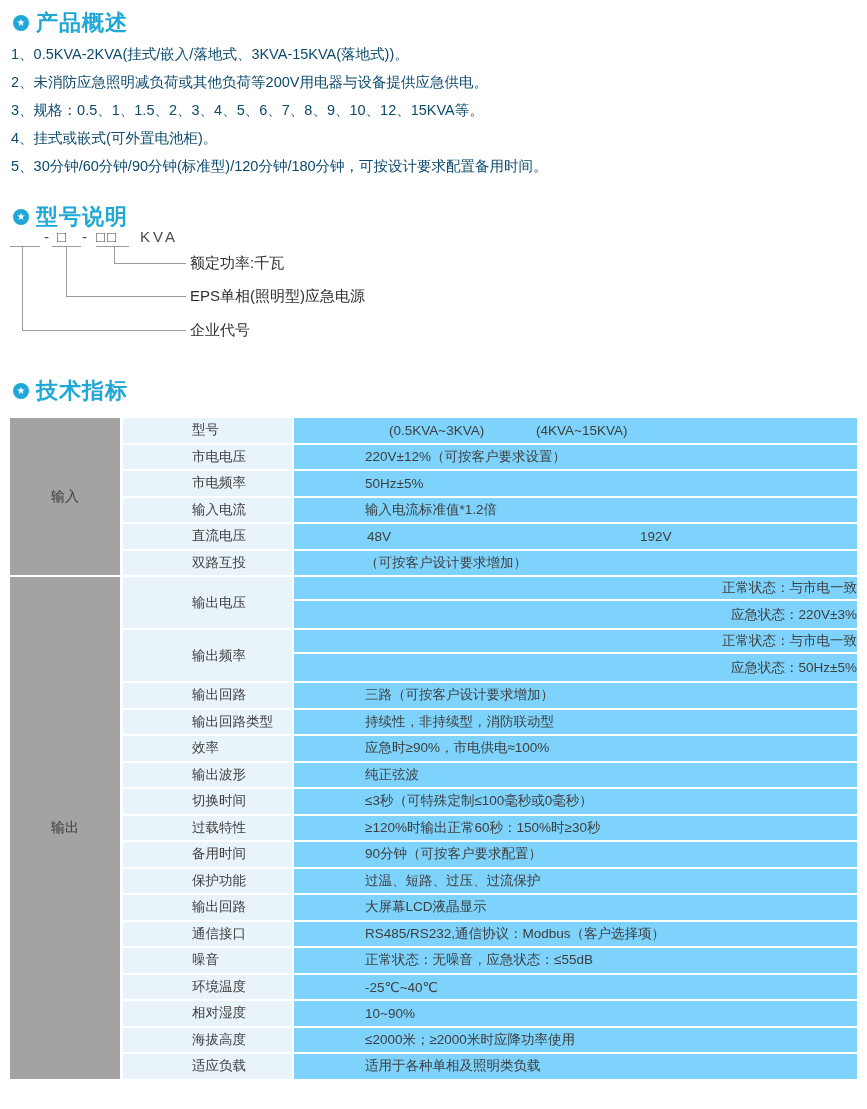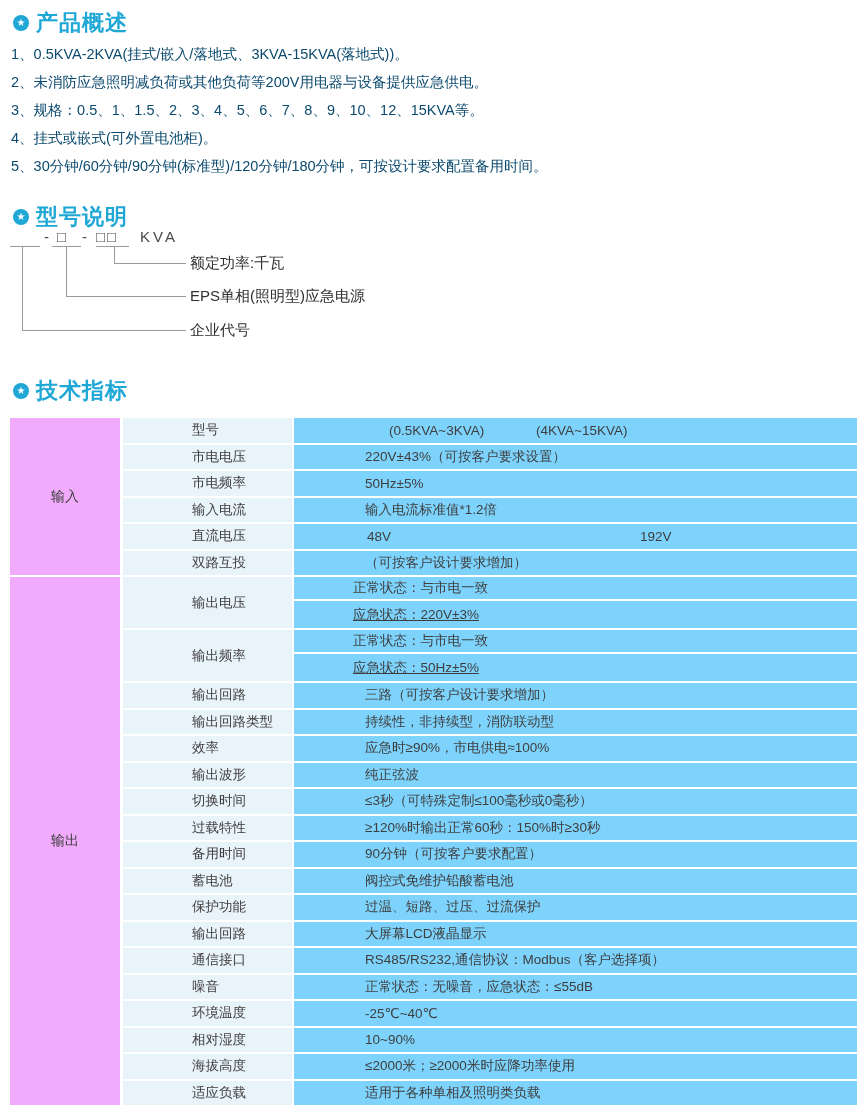--- a/index.html
+++ b/index.html
@@ -21,34 +21,34 @@
   
   .diagram { position:absolute; left:0; top:0; width:867px; height:0; }
   .code-part { position:absolute; font-size:15px; color:#4a4a4a; line-height:16px; }
   .dline { position:absolute; background:#9b9b9b; }
   .dlabel { position:absolute; left:190px; font-size:15px; color:#2f2f2f; line-height:17px; }
 
   
   .spec-table { position:absolute; left:10px; top:418px; width:847px; }
   .tgroup { display:flex; }
   .tgroup + .tgroup { margin-top:2px; }
-  .gcell { width:110px; background:#f0abfc; margin-right:3px; display:flex;
+  .gcell { width:110px; background:#a3a3a3; margin-right:3px; display:flex;
            align-items:center; justify-content:center; font-size:14px; color:#3b3b3b; }
   .grows { flex:1; display:flex; flex-direction:column; gap:2px; }
   .trow { display:flex; height:24.5px; }
   .trow.double { height:51px; }
   .pcell { width:169px; background:#e9f3fa; margin-right:2px; display:flex; align-items:center;
            padding-left:69px; font-size:13.5px; color:#3e3e3e; }
   .vcell { flex:1; background:#7dd3fc; display:flex; align-items:center;
            padding-left:71px; font-size:13.5px; color:#3e3e3e; position:relative; }
   .vcell.vdual { padding-left:0; }
   .vcell.vdual .dv { position:absolute; top:50%; transform:translateY(-50%); white-space:nowrap; }
   .vcell.vstack { flex-direction:column; align-items:stretch; padding-left:0; }
-  .vsub { height:24.5px; display:flex; align-items:center; padding-left:59px; }
-  .vsub + .vsub { border-top:2px solid #ffffff; height:31px;text-decoration:underline; }
+  .vsub { height:24.5px; display:flex; align-items:center; padding-left:35px;justify-content:flex-end; }
+  .vsub + .vsub { border-top:2px solid #ffffff; height:31px; }
 </style>
 </head>
 <body>
 
 <div class="page">
 
   <div class="sec-header" style="top:8px;">
     <span class="star-icon">★</span>
     <span class="sec-title">产品概述</span>
   </div>
@@ -102,21 +102,21 @@
         <div class="trow">
           <div class="pcell">型号</div>
           <div class="vcell vdual">
             <span class="dv" style="left:95px;">(0.5KVA~3KVA)</span>
             <span class="dv" style="left:242px;">(4KVA~15KVA)</span>
           </div>
         </div>
         <div class="trow">
           <div class="pcell">市电电压</div>
           <div class="vcell">
-              <span>220V±43%（可按客户要求设置）</span>
+              <span>220V±12%（可按客户要求设置）</span>
             </div>
         </div>
         <div class="trow">
           <div class="pcell">市电频率</div>
           <div class="vcell">
               <span>50Hz±5%</span>
             </div>
         </div>
         <div class="trow">
           <div class="pcell">输入电流</div>
@@ -201,26 +201,20 @@
               <span>≥120%时输出正常60秒：150%时≥30秒</span>
             </div>
         </div>
         <div class="trow">
           <div class="pcell">备用时间</div>
           <div class="vcell">
               <span>90分钟（可按客户要求配置）</span>
             </div>
         </div>
         <div class="trow">
-          <div class="pcell">蓄电池</div>
-          <div class="vcell">
-              <span>阀控式免维护铅酸蓄电池</span>
-            </div>
-        </div>
-        <div class="trow">
           <div class="pcell">保护功能</div>
           <div class="vcell">
               <span>过温、短路、过压、过流保护</span>
             </div>
         </div>
         <div class="trow">
           <div class="pcell">输出回路</div>
           <div class="vcell">
               <span>大屏幕LCD液晶显示</span>
             </div>

